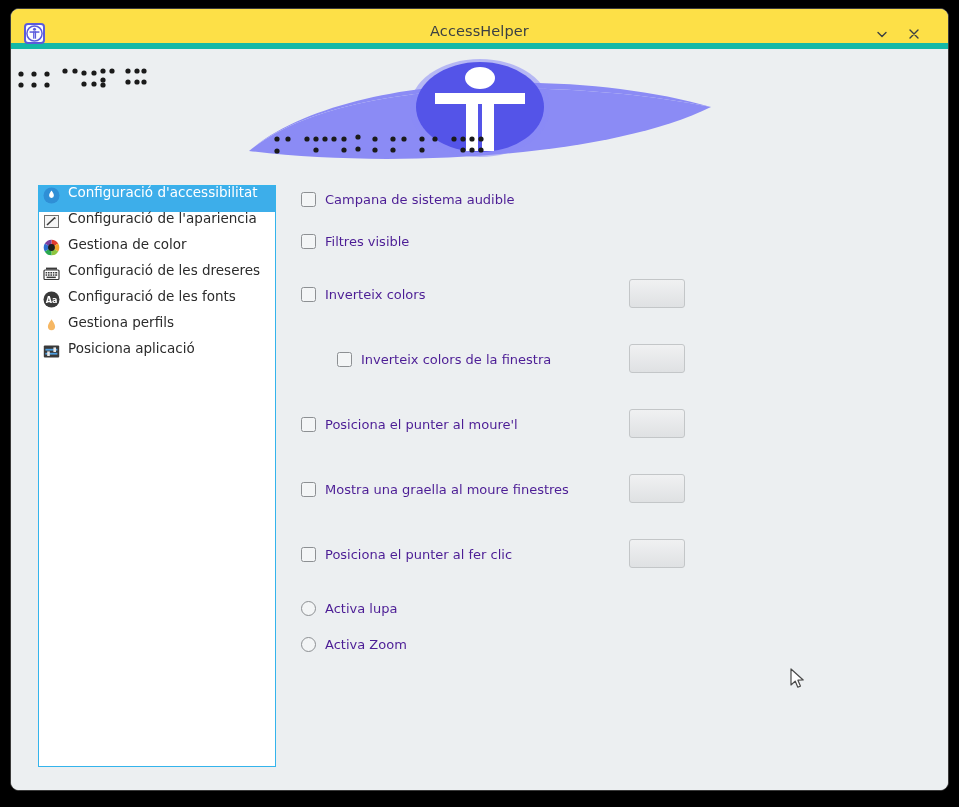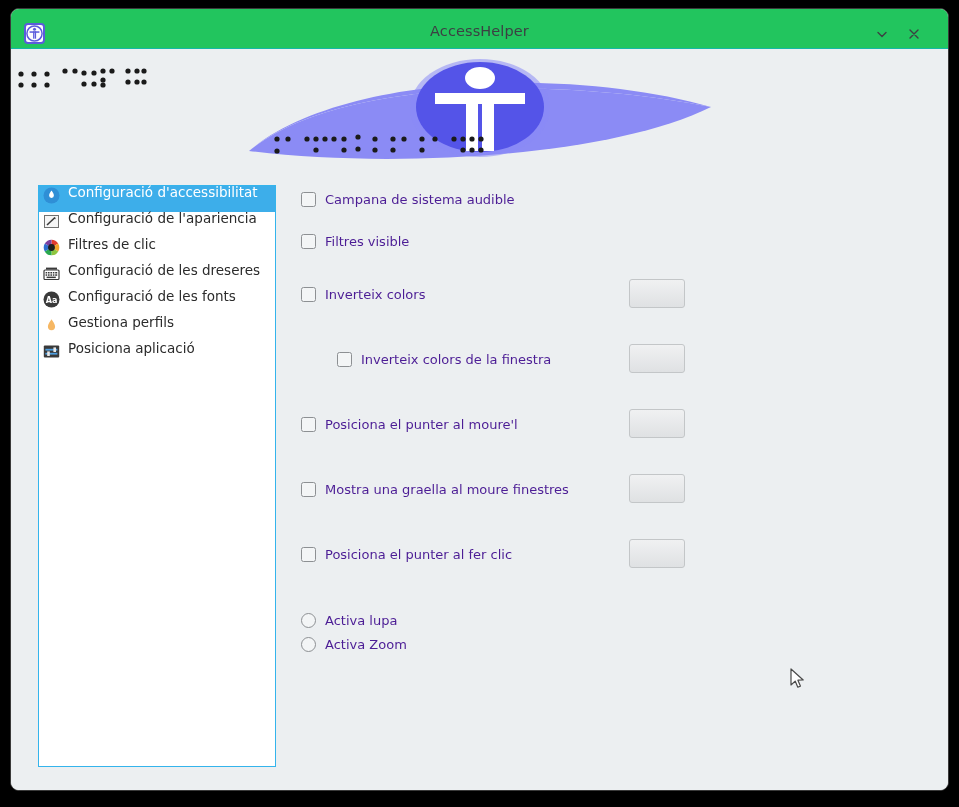--- a/index.html
+++ b/index.html
@@ -22,22 +22,22 @@
     background: #eceff1;
     border: 1px solid #3a3a3a;
     border-radius: 9px;
     box-shadow: 0 3px 10px rgba(0,0,0,0.85);
     overflow: hidden;
   }
   
   #titlebar {
     position: relative;
     height: 40px;
-    background: #22c55e;
-    border-bottom: 1px solid #14b8a6;
+    background: #fde047;
+    border-bottom: 6px solid #14b8a6;
     padding-left: 8px;
   }
   #app-icon {
     position: absolute; left: 13px; top: 14px;
     width: 21px; height: 21px;
     border: 2px solid #5b5bdc;
     border-radius: 4px;
     background: #fdfdff;
   }
   #app-icon svg { display: block; }
@@ -282,21 +282,21 @@
                 <path d="M8.5 8.5 L8.5 .7 A7.8 7.8 0 0 1 15.2 4.6 Z" fill="#e23b2e"></path>
                 <path d="M8.5 8.5 L15.2 4.6 A7.8 7.8 0 0 1 15.2 12.4 Z" fill="#f2a42b"></path>
                 <path d="M8.5 8.5 L15.2 12.4 A7.8 7.8 0 0 1 8.5 16.3 Z" fill="#8ec63f"></path>
                 <path d="M8.5 8.5 L8.5 16.3 A7.8 7.8 0 0 1 1.8 12.4 Z" fill="#2aa84f"></path>
                 <path d="M8.5 8.5 L1.8 12.4 A7.8 7.8 0 0 1 1.8 4.6 Z" fill="#2f6fd0"></path>
                 <path d="M8.5 8.5 L1.8 4.6 A7.8 7.8 0 0 1 8.5 .7 Z" fill="#7b3fa0"></path>
               </g>
               <circle cx="8.5" cy="8.5" r="3.4" fill="#1e1e1e"></circle>
             </svg>
           </span>
-          <span class="nav-label">Filtres de clic</span>
+          <span class="nav-label">Gestiona de color</span>
         </div>
 
         <div class="nav-item">
           <span class="nav-icon">
             <svg width="17" height="17" viewBox="0 0 17 17">
               <rect x="1" y="5" width="15" height="9.5" rx="1" fill="#ffffff" stroke="#3a3a3a" stroke-width="1.2"></rect>
               <rect x="3" y="2.6" width="11" height="2" fill="#3a3a3a"></rect>
               <g fill="#3a3a3a">
                 <rect x="2.6" y="7" width="1.6" height="1.5"></rect>
                   <rect x="5" y="7" width="1.6" height="1.5"></rect>
@@ -383,21 +383,21 @@
           <span class="opt-label">Mostra una graella al moure finestres</span>
           <span class="shortcut-btn" style="top:-1px;"></span>
         </div>
 
         <div class="opt-row" style="top:359px;">
           <span class="cb"></span>
           <span class="opt-label">Posiciona el punter al fer clic</span>
           <span class="shortcut-btn" style="top:-1px;"></span>
         </div>
 
-        <div class="opt-row" style="top:413px;margin-top:12px;">
+        <div class="opt-row" style="top:413px;">
           <span class="rb"></span>
           <span class="opt-label">Activa lupa</span>
         </div>
 
         <div class="opt-row" style="top:449px;text-align:right;">
           <span class="rb"></span>
           <span class="opt-label">Activa Zoom</span>
         </div>
       </div>
 

